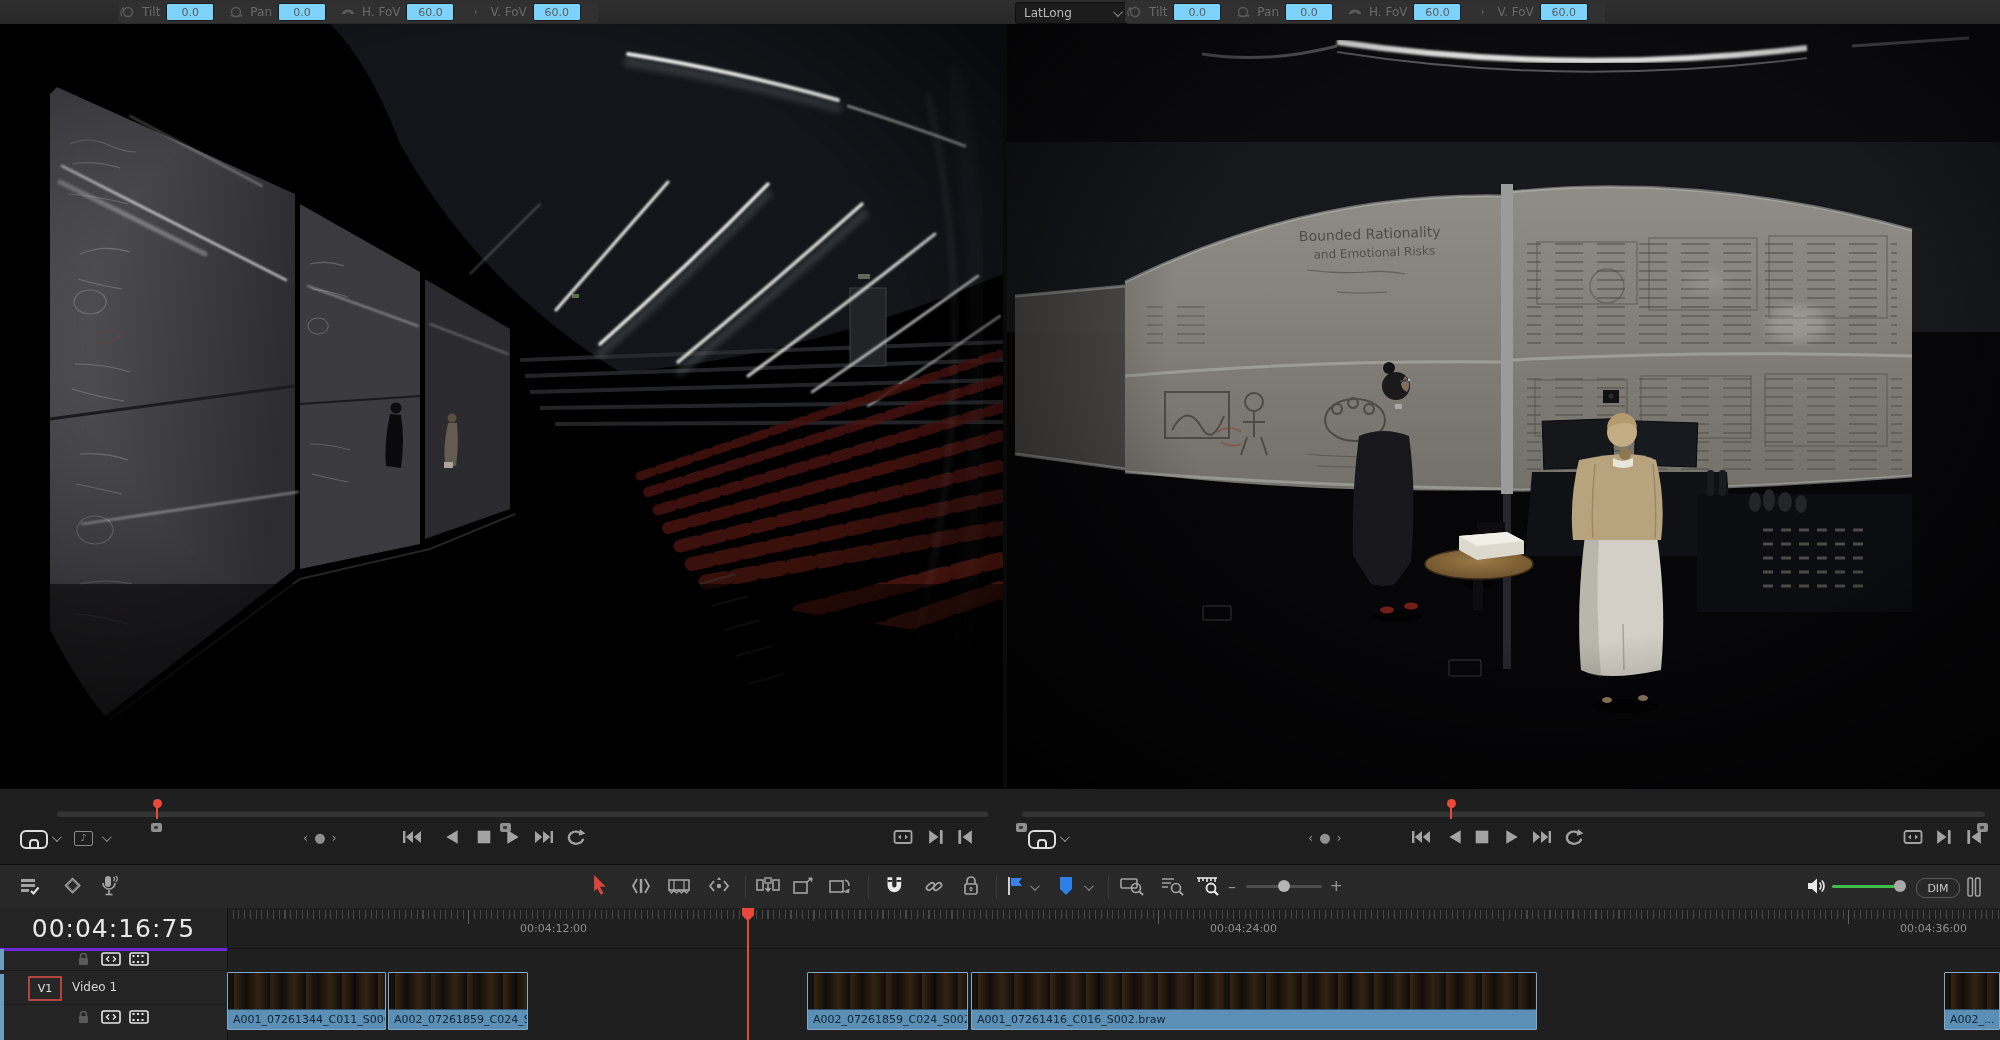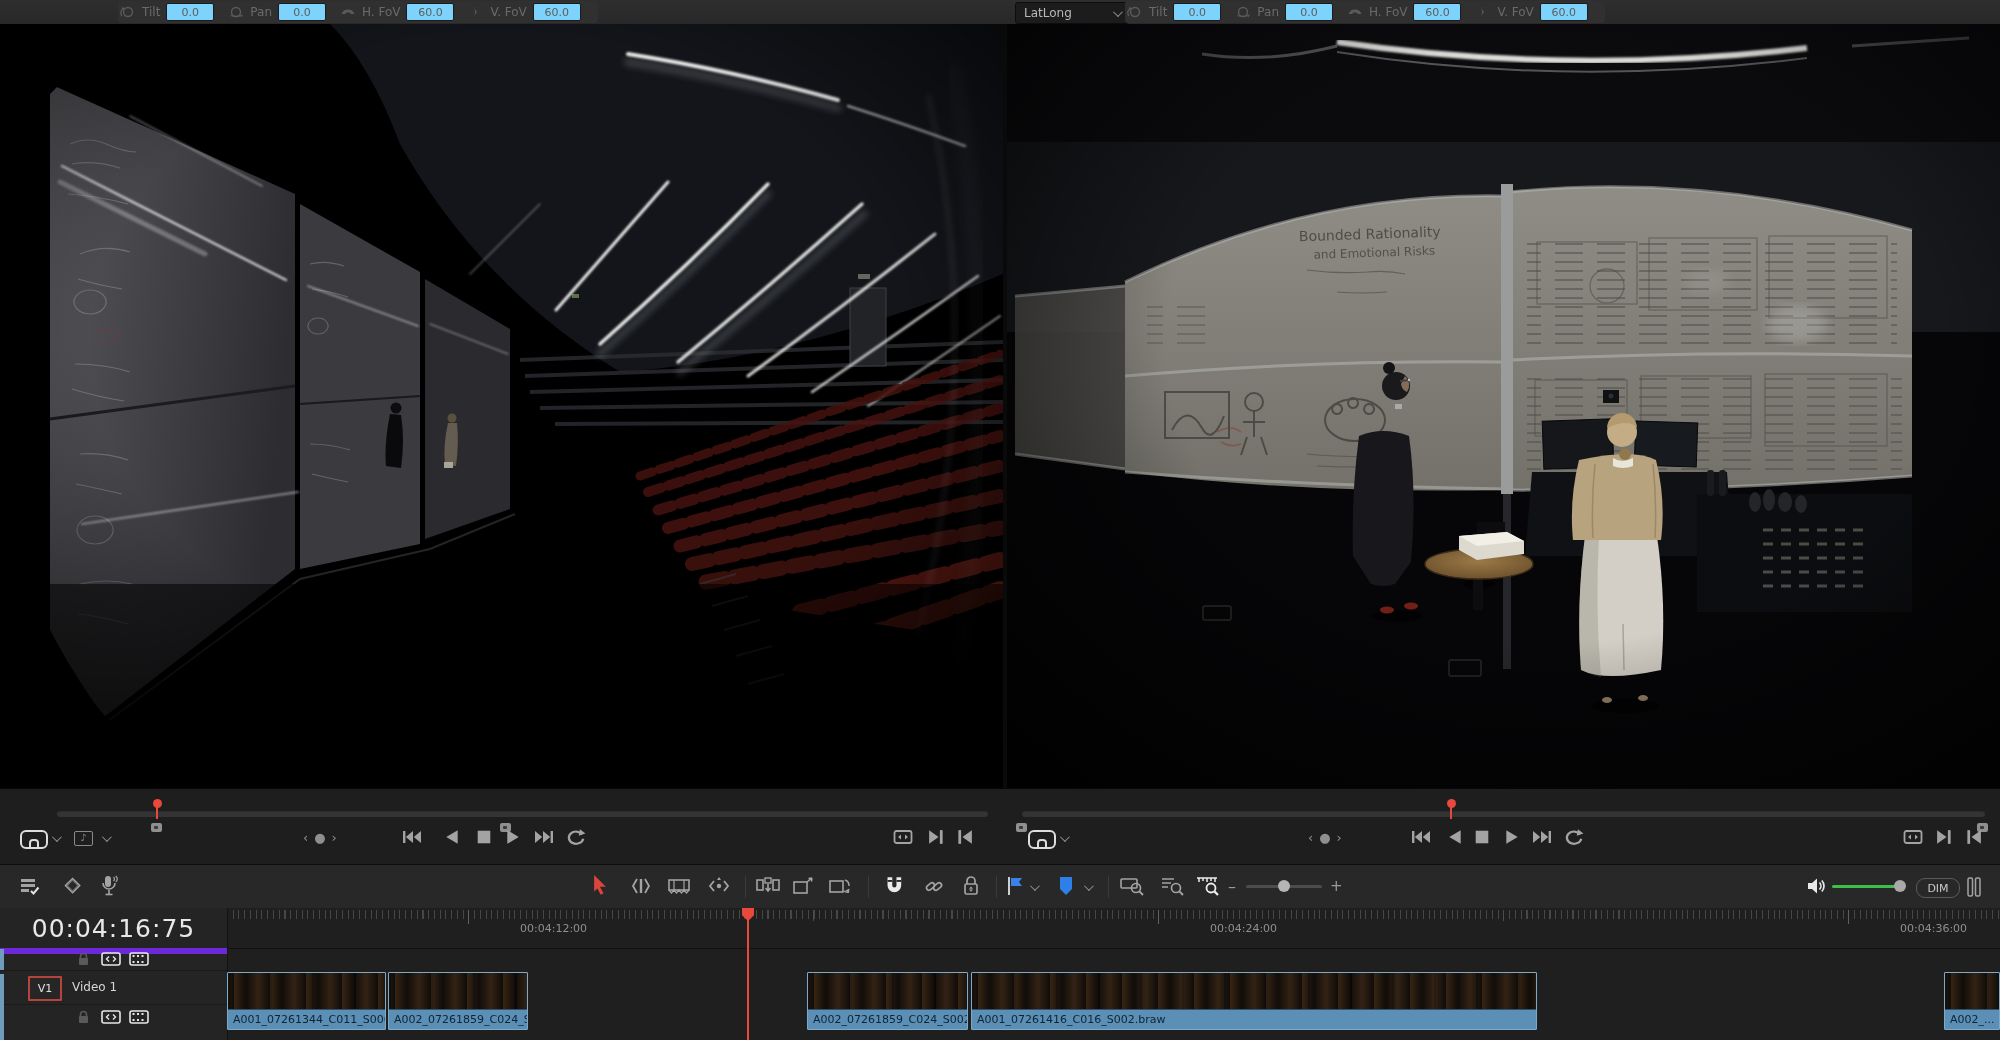--- a/index.html
+++ b/index.html
@@ -36,21 +36,21 @@
   .clipnote{width:17px;height:13px;border:1.5px solid #8a8a8a;border-radius:2px;top:42px;color:#8a8a8a;font-size:10px;line-height:12px;text-align:center;}
   
   .toolbar{left:0;top:864px;width:2000px;height:44px;background:#282828;border-top:1px solid #0e0e0e;border-bottom:1px solid #0b0b0b;}
   .tsep{width:1px;height:22px;background:#3a3a3a;top:11px;}
   .dim-btn{width:42px;height:18px;border:1px solid #5a5a5a;border-radius:9px;color:#c9c9c9;font-size:11px;
            display:flex;align-items:center;justify-content:center;top:13px;}
   
   .timeline{left:0;top:908px;width:2000px;height:132px;background:#1f1f1f;}
   .tl-header{left:0;top:0;width:227px;height:132px;background:#242424;border-right:1px solid #131313;}
   .timecode{left:0;top:0;width:227px;height:40px;color:#e8e8e8;font-size:25px;letter-spacing:1px;
-            display:flex;align-items:center;justify-content:center;border-bottom:6px solid #6d28d9;}
+            display:flex;align-items:center;justify-content:center;border-bottom:3px solid #6d28d9;}
   .rowline{left:0;width:227px;height:1px;background:#1a1a1a;}
   .v1box{left:28px;top:68px;width:30px;height:21px;border:2px solid #b5453c;background:#262626;color:#e0e0e0;
          font-size:11px;display:flex;align-items:center;justify-content:center;border-radius:1px;}
   .trackname{left:72px;top:72px;color:#d5d5d5;font-size:12px;}
   .bluestrip{left:0;width:4px;background:#6f9cbd;}
   .hicon{top:0;}
   .ruler{left:227px;top:0;width:1773px;height:40px;border-bottom:1px solid #121212;}
   .ticks{left:0;top:2px;width:1773px;height:9px;
          background:repeating-linear-gradient(90deg,#474747 0 1px,transparent 1px 5.75px);}
   .rlabel{top:14px;color:#8f8f8f;font-size:11px;margin-left:46px;}

